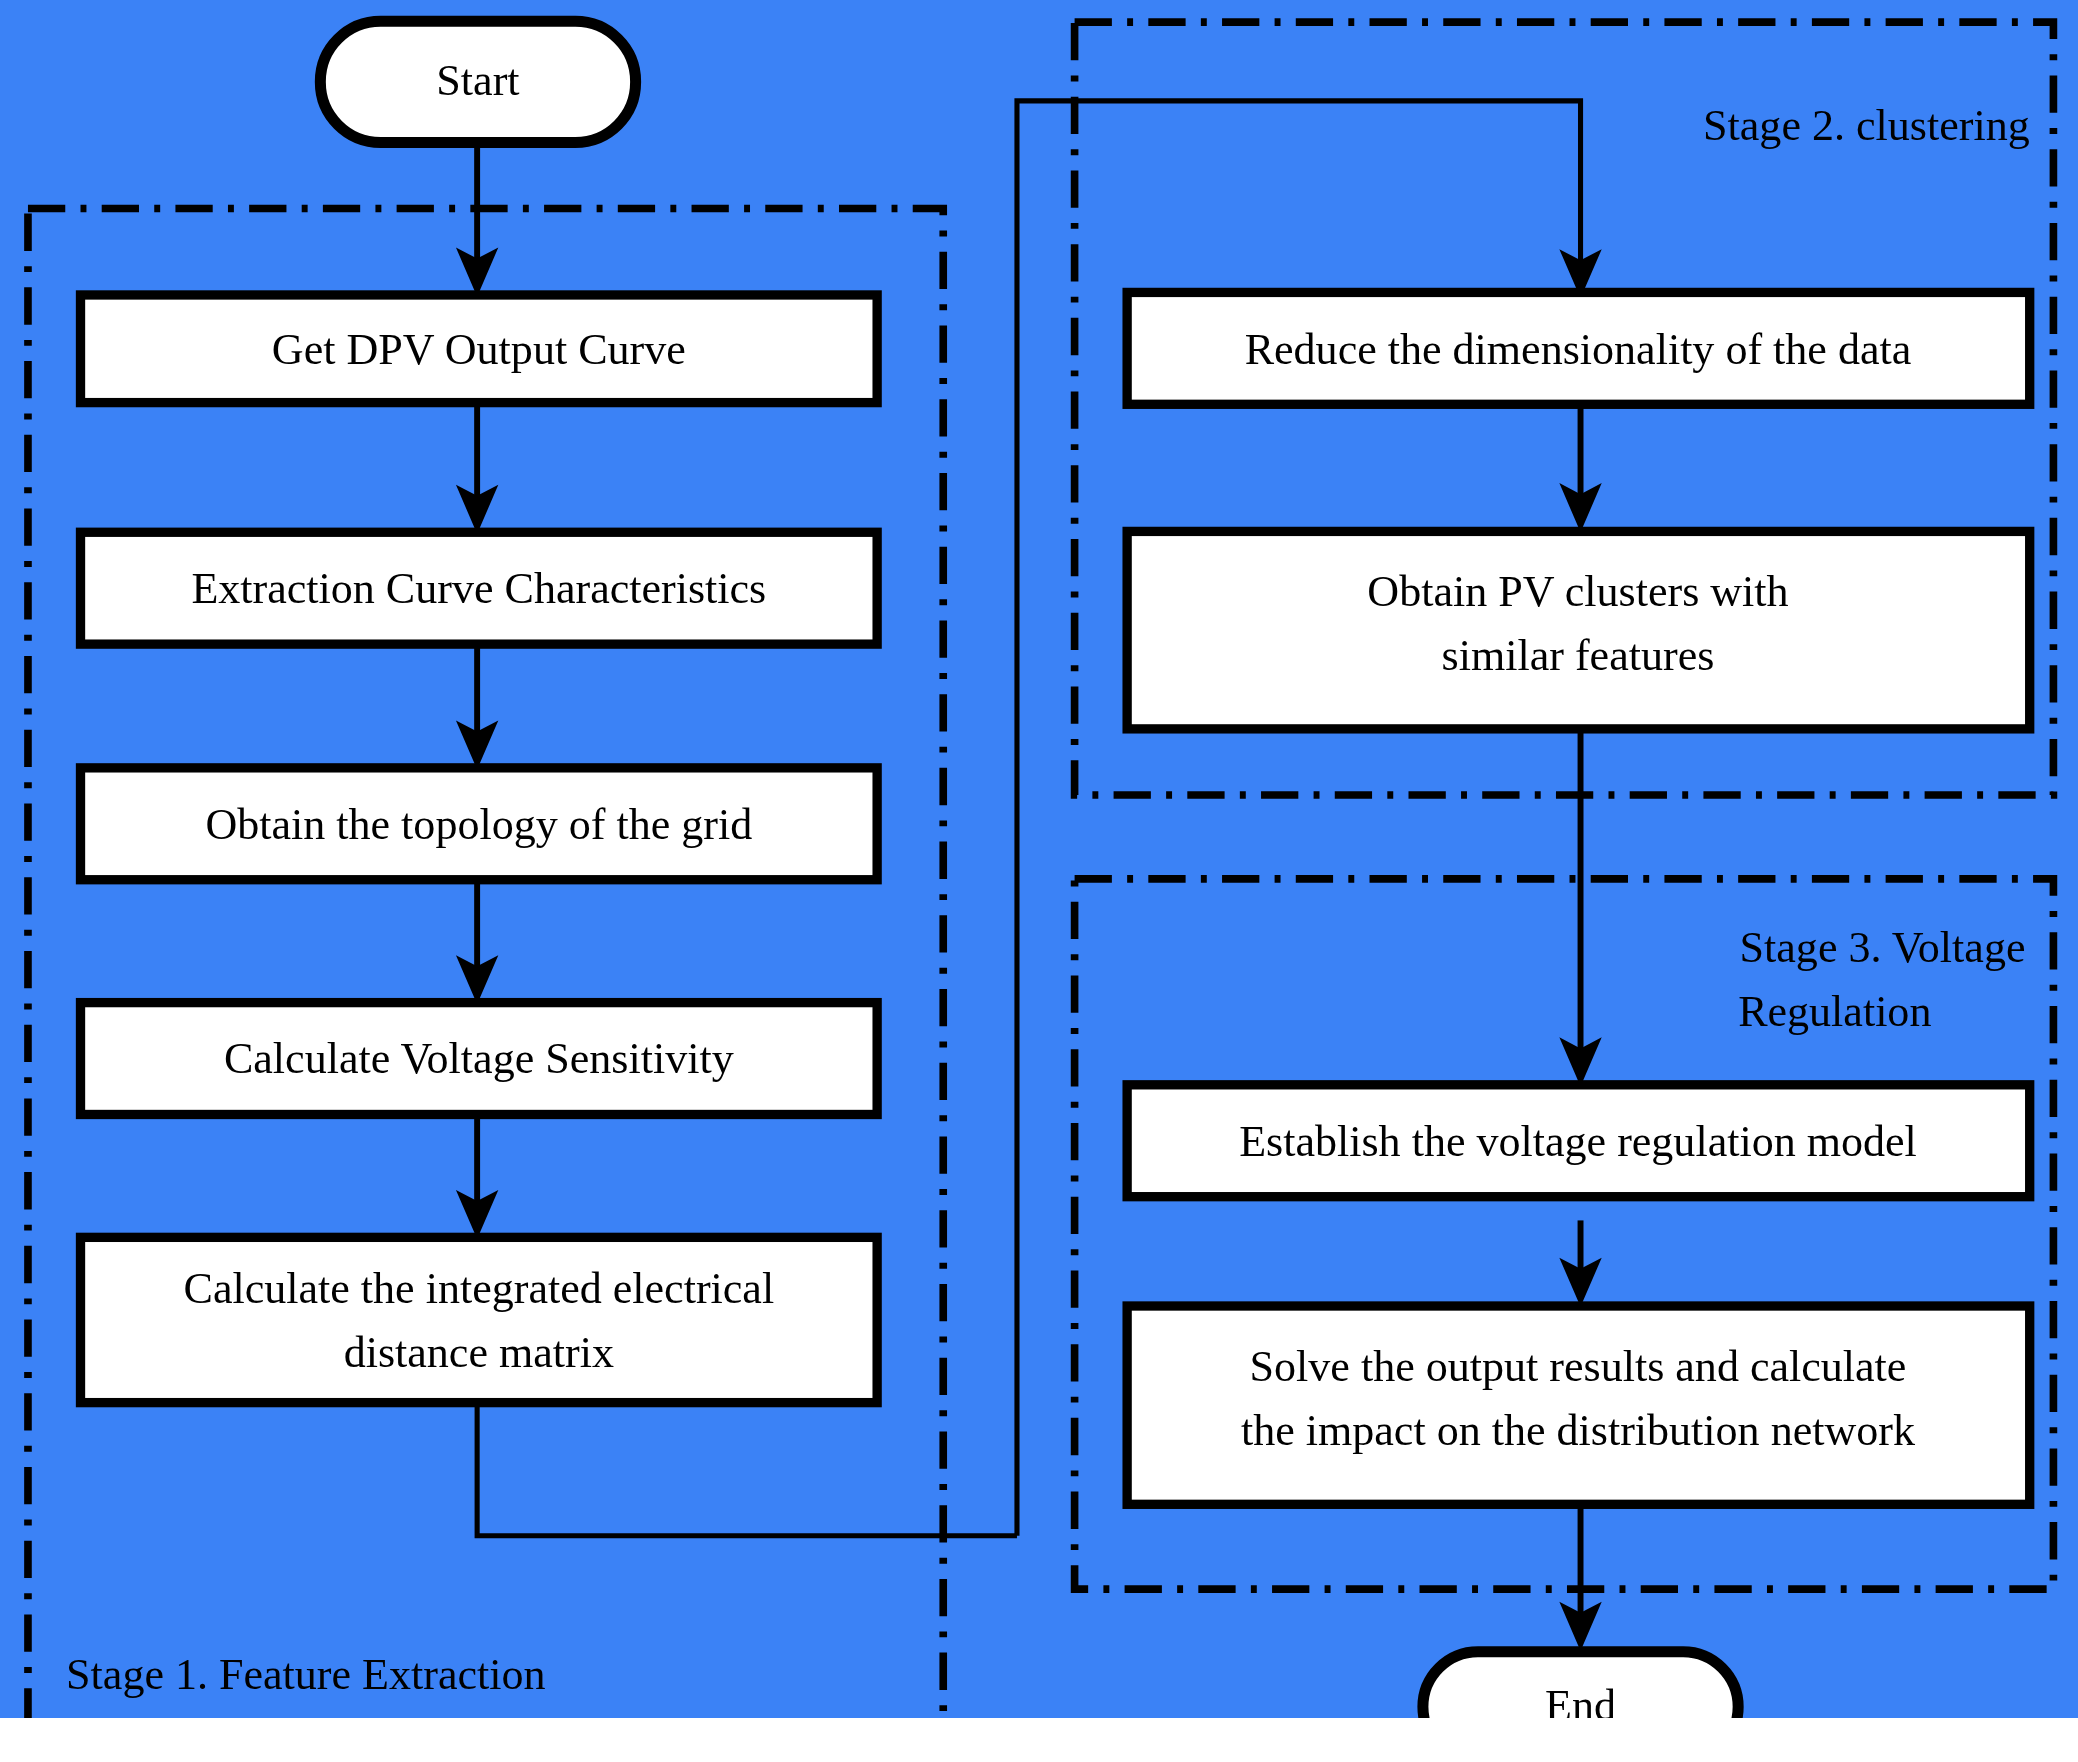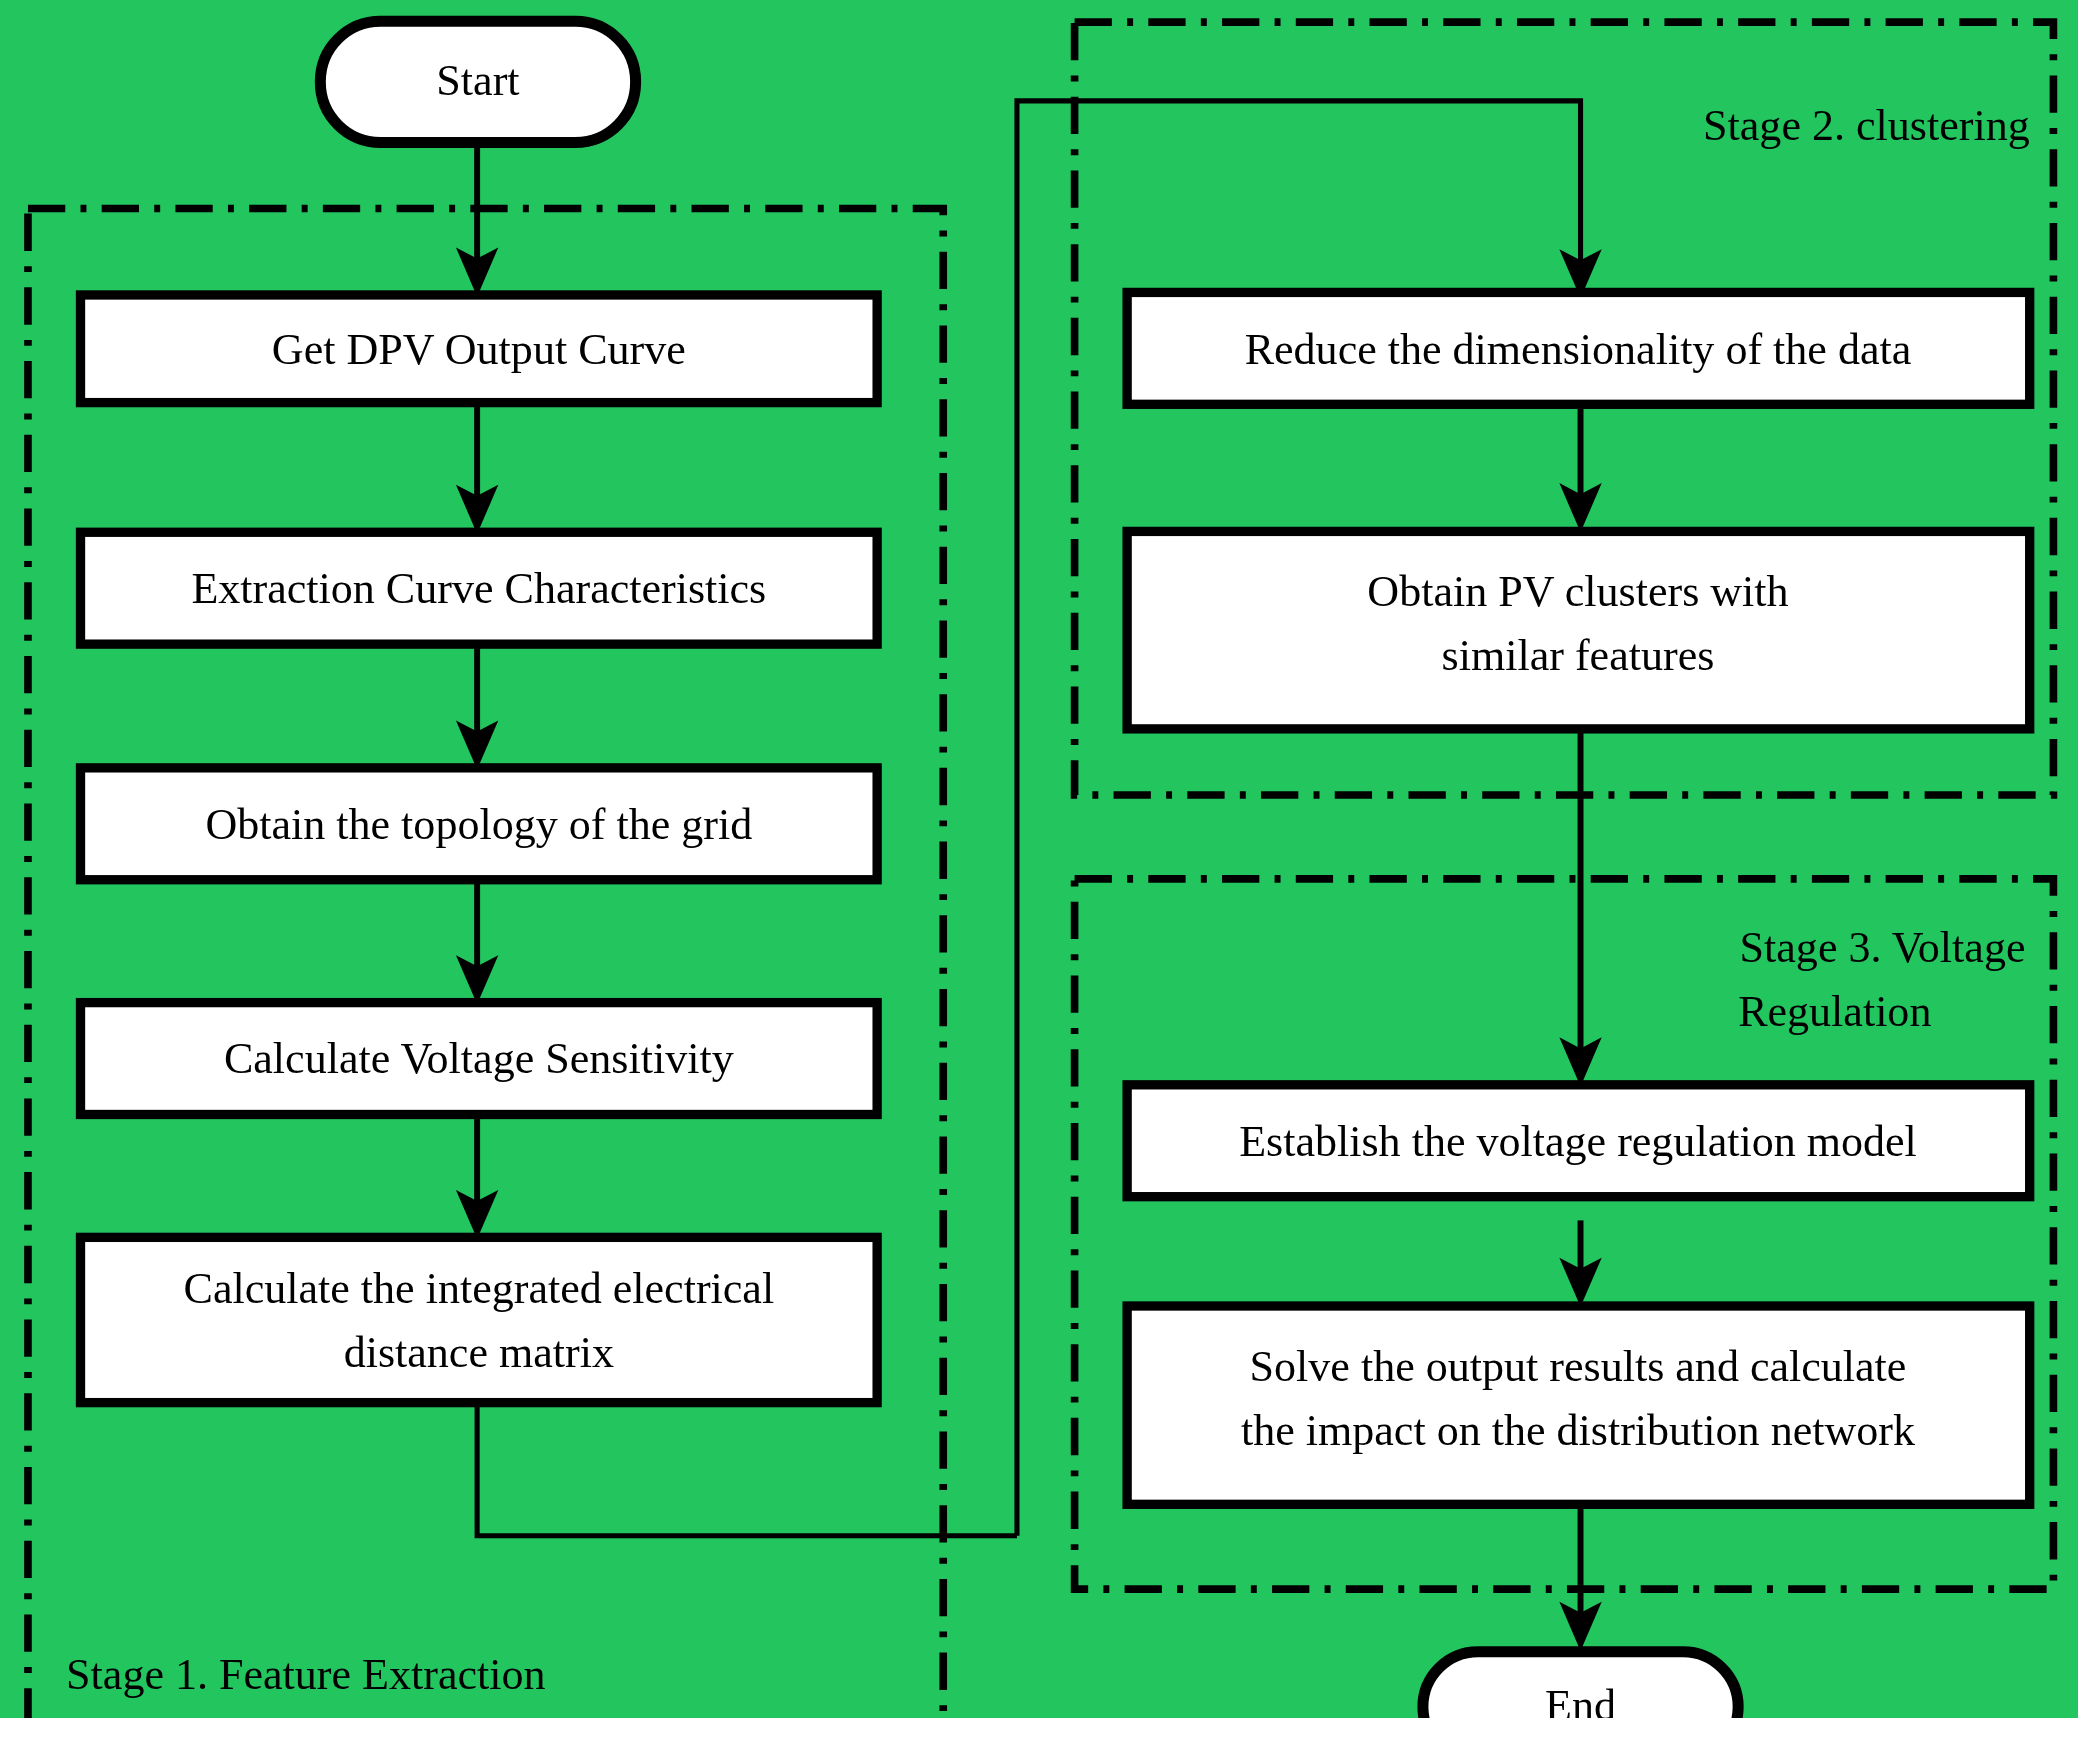--- a/index.html
+++ b/index.html
@@ -4,21 +4,21 @@
 <style>
   html, body {
     margin: 0;
     padding: 0;
     background: #ffffff;
   }
   #canvas-wrap {
     position: relative;
     width: 2078px;
     height: 1718px;
-    background: #22c55e;
+    background: #3b82f6;
     overflow: hidden;
     font-family: "Liberation Serif", "DejaVu Serif", serif;
   }
   svg#flow {
     position: absolute;
     top: 0; left: 0;
     width: 2078px;
     height: 1762px;
     display: block;
   }

